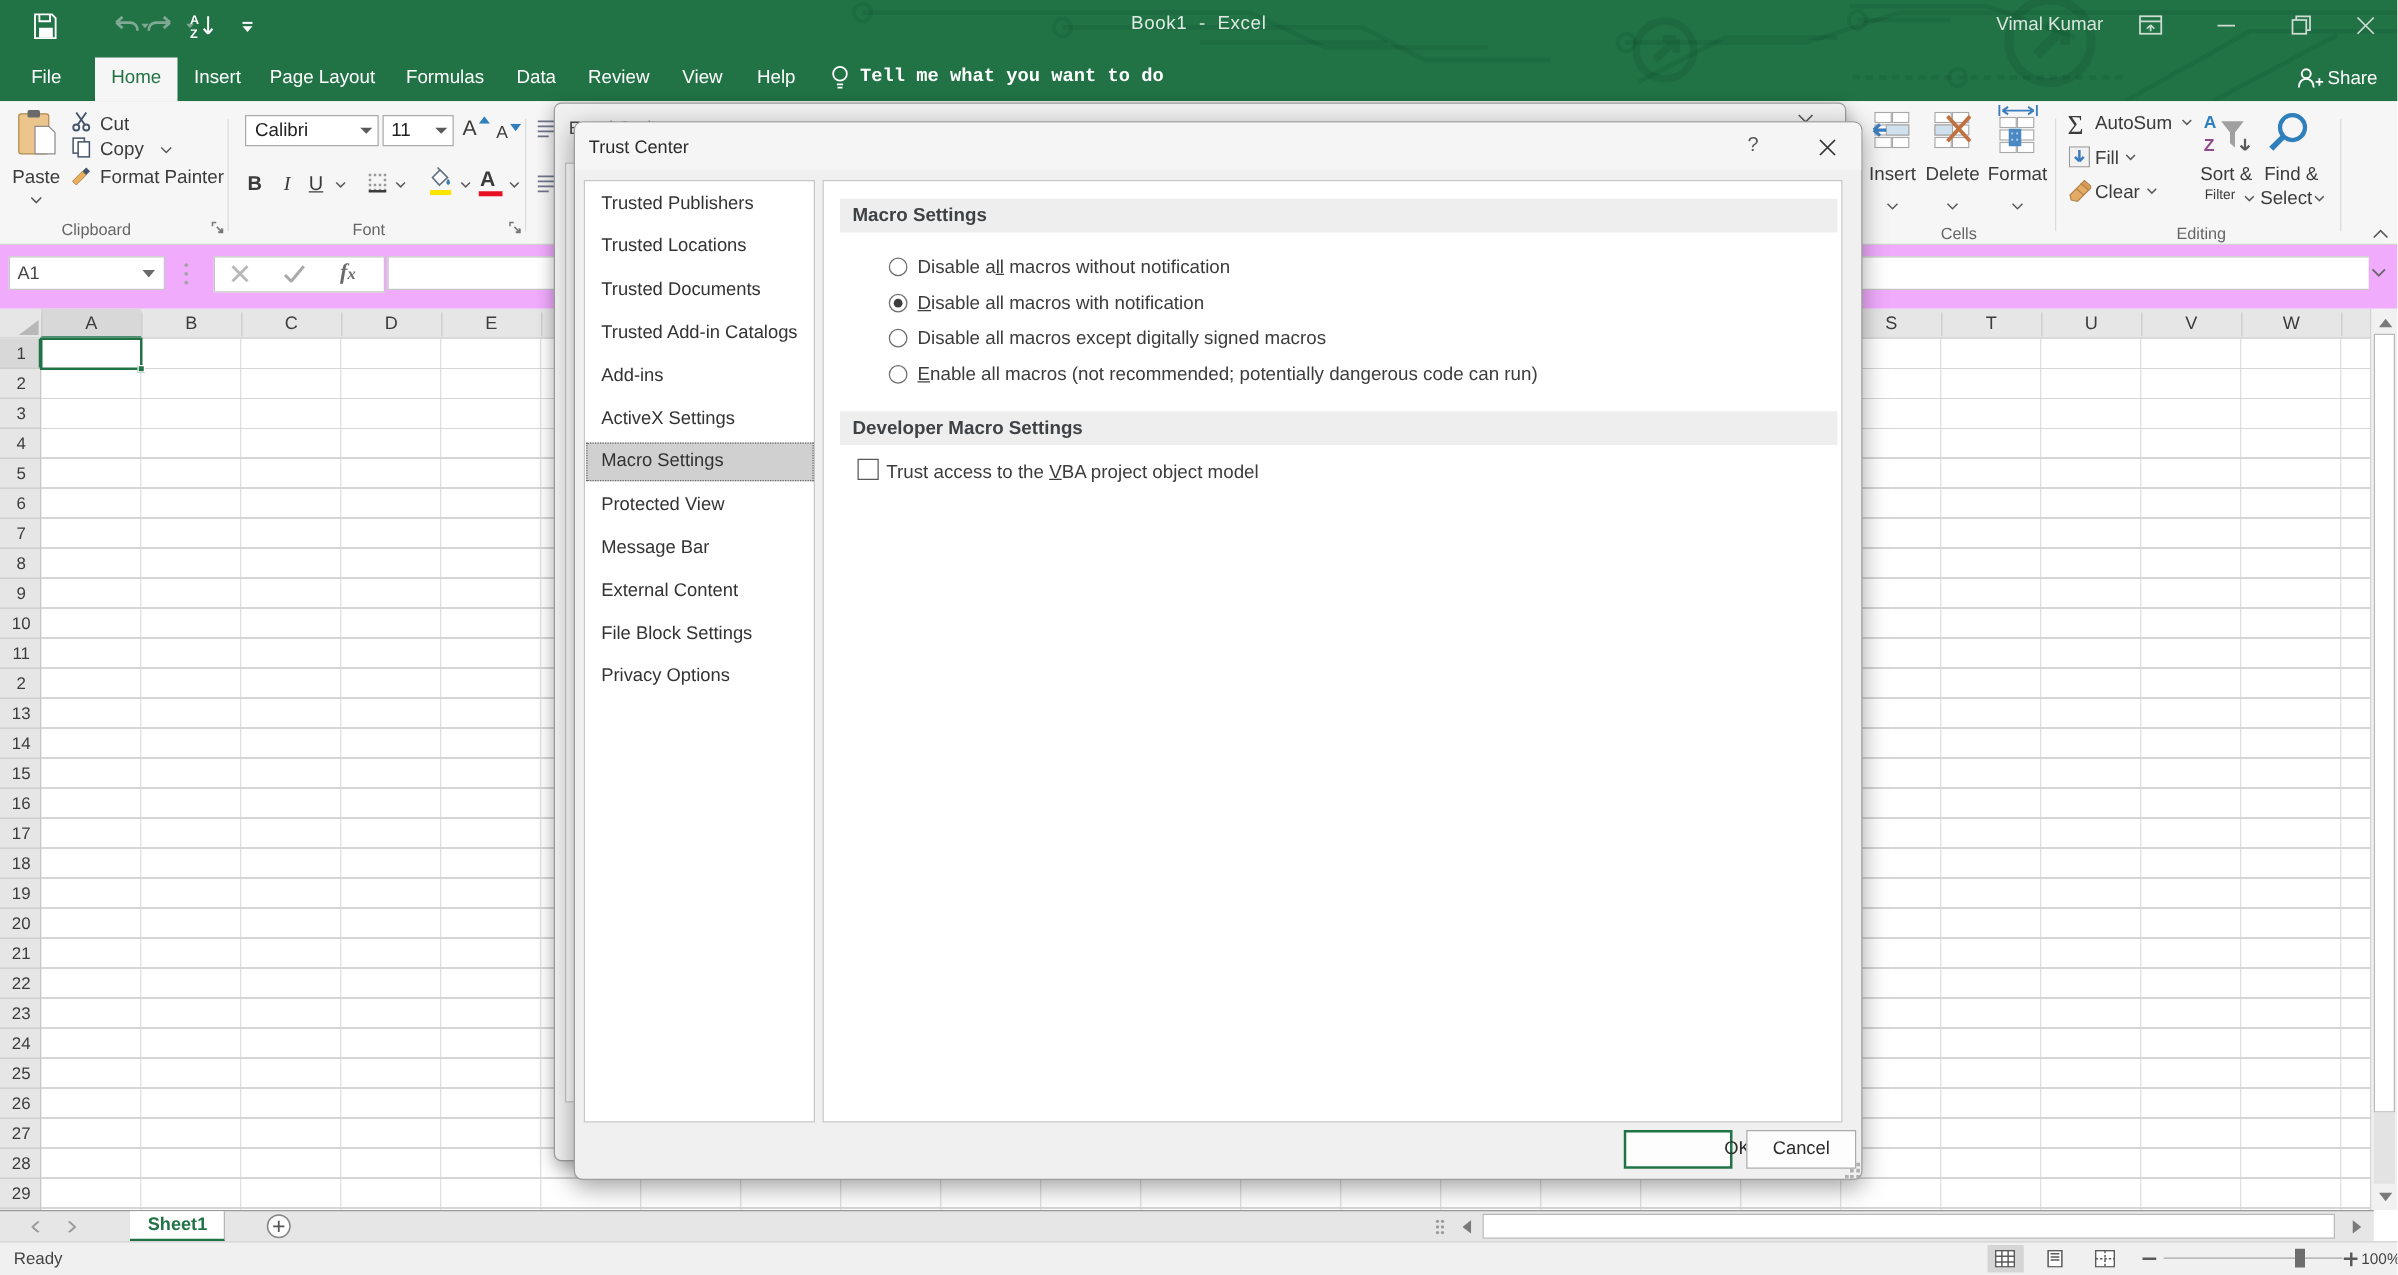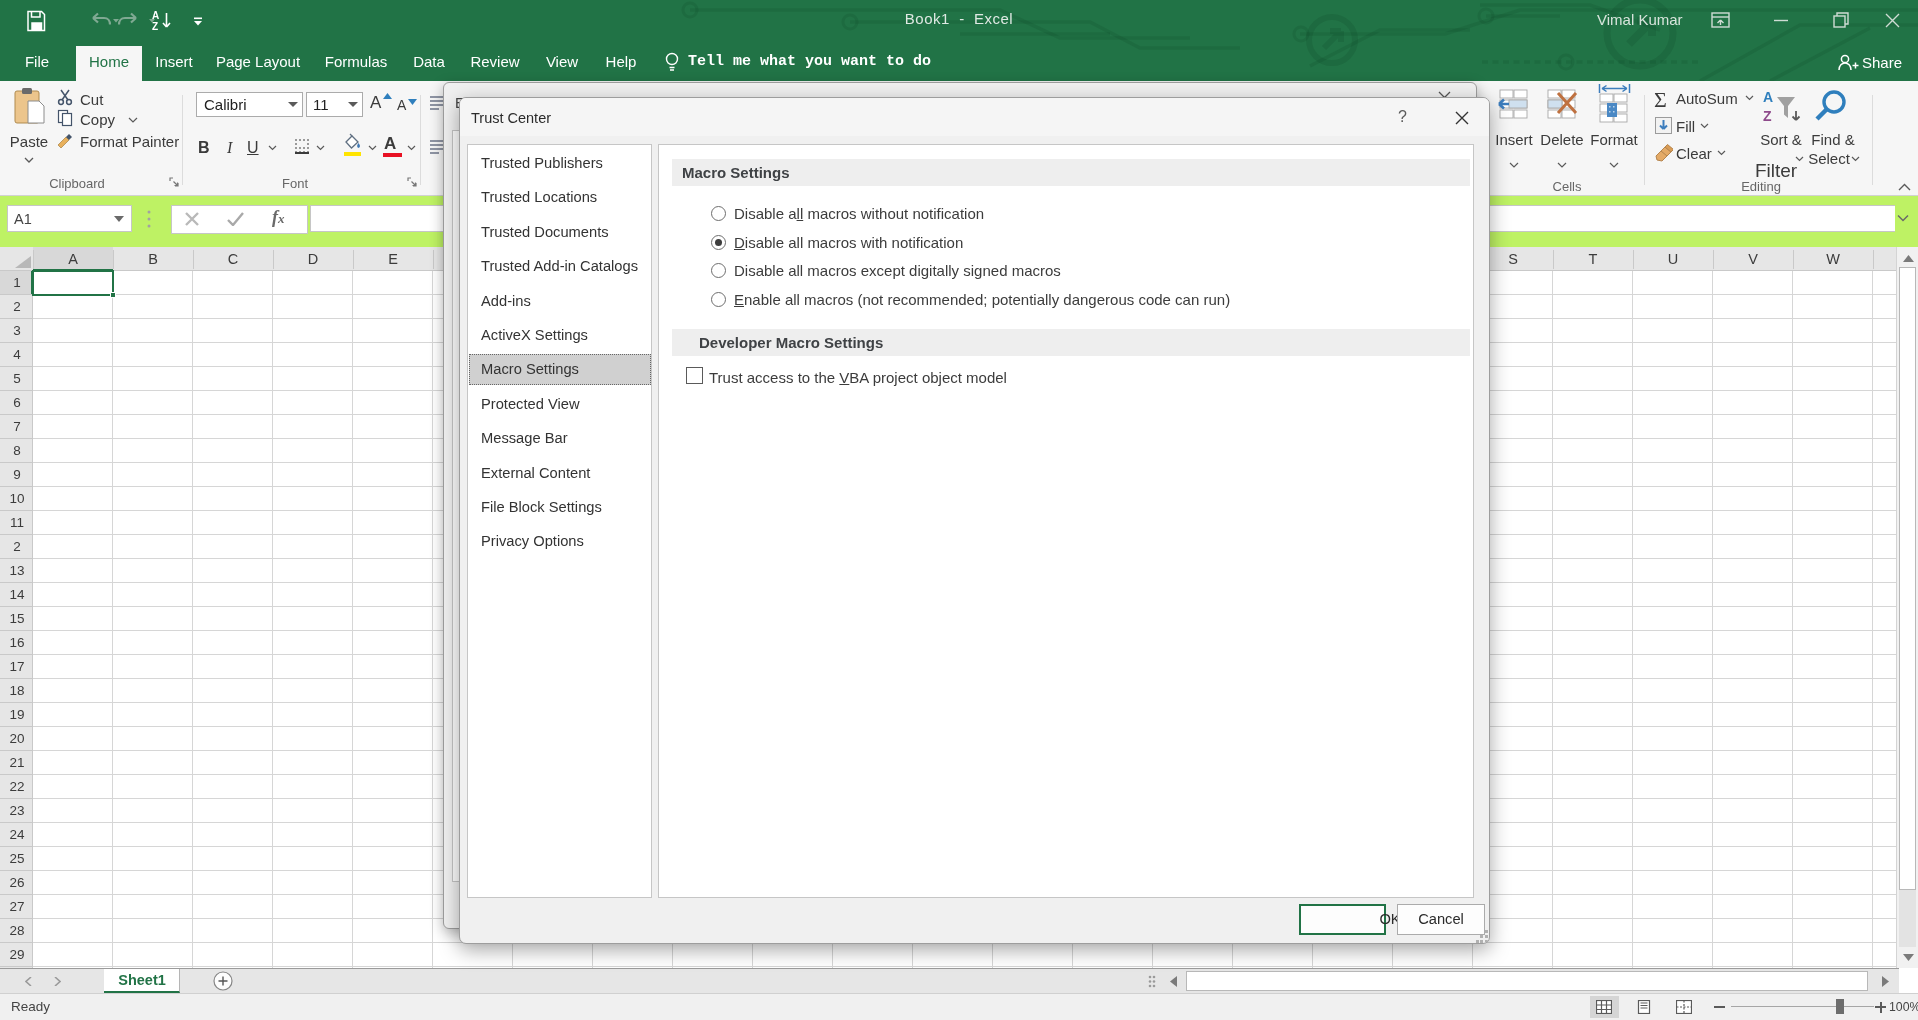--- a/index.html
+++ b/index.html
@@ -298,39 +298,39 @@
 <svg class="ab" style="left:1717px;top:69px" width="9" height="6" viewBox="0 0 9 6">
       <path d="M1 1 l3.5 3.5 3.5-3.5" fill="none" stroke="#5a5a5a" stroke-width="1.2"></path>
     </svg>
 <svg class="ab" style="left:1763px;top:8px" width="38" height="36" viewBox="0 0 38 36">
 <text x="0" y="13" font-size="14" font-weight="bold" fill="#2f7fbd" font-family="Liberation Sans">A</text>
 <text x="0" y="32" font-size="14" font-weight="bold" fill="#8e4a8b" font-family="Liberation Sans">Z</text>
 <path d="M14 8 h18 l-7 9 v12 l-4 -3.5 v-8.5 z" fill="#a0a0a0"></path>
 <path d="M33 22 v9 m0 0 l-3.5 -3.5 m3.5 3.5 l3.5 -3.5" stroke="#5a5a5a" stroke-width="1.8" fill="none"></path>
 </svg>
 <div class="tx" style="left:1781px;top:50px;font-size:15px;color:#3b3b3b;transform:translateX(-50%);">Sort &amp;</div>
-<div class="tx" style="left:1776px;top:79px;font-size:19px;color:#3b3b3b;transform:translateX(-50%);">Filter</div>
+<div class="tx" style="left:1776px;top:69px;font-size:11px;color:#3b3b3b;transform:translateX(-50%);">Filter</div>
 <svg class="ab" style="left:1795px;top:75px" width="9" height="6" viewBox="0 0 9 6">
       <path d="M1 1 l3.5 3.5 3.5-3.5" fill="none" stroke="#5a5a5a" stroke-width="1.2"></path>
     </svg>
 <svg class="ab" style="left:1813px;top:8px" width="36" height="36" viewBox="0 0 36 36">
 <circle cx="21" cy="13" r="10" fill="none" stroke="#2f7fbd" stroke-width="3.4"></circle>
 <path d="M13.5 20.5 L4 30" stroke="#2f7fbd" stroke-width="4.5"></path>
 </svg>
 <div class="tx" style="left:1833px;top:50px;font-size:15px;color:#3b3b3b;transform:translateX(-50%);">Find &amp;</div>
 <div class="tx" style="left:1829px;top:69px;font-size:15px;color:#3b3b3b;transform:translateX(-50%);">Select</div>
 <svg class="ab" style="left:1851px;top:75px" width="9" height="6" viewBox="0 0 9 6">
       <path d="M1 1 l3.5 3.5 3.5-3.5" fill="none" stroke="#5a5a5a" stroke-width="1.2"></path>
     </svg>
 <div class="tx" style="left:1761px;top:98px;font-size:13px;color:#666;transform:translateX(-50%);">Editing</div>
 <svg class="ab" style="left:1898px;top:102px" width="13" height="8" viewBox="0 0 13 8">
       <path d="M1 7 l5.5 -5.5 5.5 5.5" fill="none" stroke="#5a5a5a" stroke-width="1.4"></path>
     </svg>
 </div>
-<div class="ab" style="left:0;top:196px;width:1918px;height:51px;background:#bef264;">
+<div class="ab" style="left:0;top:196px;width:1918px;height:51px;background:#f0abfc;">
 <div class="ab" style="left:7px;top:9px;width:125px;height:27px;background:#fff;border:1px solid #c6c6c6;"></div>
 <div class="tx" style="left:14px;top:15px;font-size:14.5px;color:#444;">A1</div>
 <svg class="ab" style="left:114px;top:20px" width="10" height="6" viewBox="0 0 10 6">
       <path d="M0 0 h10 L5 6 z" fill="#6a6a6a"></path>
     </svg>
 <svg class="ab" style="left:147px;top:14px" width="4" height="18" viewBox="0 0 4 18">
       <g fill="#a2a2a2">
         <circle cx="2" cy="2" r="1.5"></circle>
         <circle cx="2" cy="9" r="1.5"></circle>
         <circle cx="2" cy="16" r="1.5"></circle>
@@ -570,21 +570,21 @@
 <div class="ab" style="left:250.5px;top:108.0px;width:15px;height:15px;border:1px solid #6e6e6e;border-radius:50%;background:#fff;"></div>
 <div class="tx" style="left:274px;top:107.0px;font-size:15px;color:#3c3c3c;">Disable a<u>ll</u> macros without notification</div>
 <div class="ab" style="left:250.5px;top:136.5px;width:15px;height:15px;border:1px solid #6e6e6e;border-radius:50%;background:#fff;"></div>
 <div class="ab" style="left:254.5px;top:140.5px;width:7px;height:7px;border-radius:50%;background:#3d3d3d;"></div>
 <div class="tx" style="left:274px;top:135.5px;font-size:15px;color:#3c3c3c;"><u>D</u>isable all macros with notification</div>
 <div class="ab" style="left:250.5px;top:165.0px;width:15px;height:15px;border:1px solid #6e6e6e;border-radius:50%;background:#fff;"></div>
 <div class="tx" style="left:274px;top:164.0px;font-size:15px;color:#3c3c3c;">Disable all macros except di<u>g</u>itally signed macros</div>
 <div class="ab" style="left:250.5px;top:193.5px;width:15px;height:15px;border:1px solid #6e6e6e;border-radius:50%;background:#fff;"></div>
 <div class="tx" style="left:274px;top:192.5px;font-size:15px;color:#3c3c3c;"><u>E</u>nable all macros (not recommended; potentially dangerous code can run)</div>
 <div class="ab" style="left:212px;top:230.5px;width:798px;height:27.5px;background:#eeeeee;"></div>
-<div class="tx" style="left:222px;top:236px;font-size:15px;font-weight:bold;color:#3f4245;margin-left:17px;">Developer Macro Settings</div>
+<div class="tx" style="left:222px;top:236px;font-size:15px;font-weight:bold;color:#3f4245;">Developer Macro Settings</div>
 <div class="ab" style="left:226px;top:269px;width:17px;height:17px;border:1px solid #5a5a5a;background:#fff;"></div>
 <div class="tx" style="left:249px;top:271px;font-size:15px;color:#3c3c3c;">Trust access to the <u>V</u>BA project object model</div>
 <div class="ab" style="left:838.5px;top:806px;width:87px;height:31px;background:#fdfdfd;border:2px solid #217346;"></div>
 <div class="tx" style="left:882px;top:813px;font-size:14.7px;color:#2b2b2b;transform:translateX(-50%);margin-left:48px;">OK</div>
 <div class="ab" style="left:937px;top:806px;width:88px;height:31px;background:#fdfdfd;border:1px solid #ababab;"></div>
 <div class="tx" style="left:981px;top:813px;font-size:14.7px;color:#2b2b2b;transform:translateX(-50%);">Cancel</div>
 <svg class="ab" style="left:1016px;top:832px" width="13" height="13" viewBox="0 0 13 13">
 <g fill="#b0b0b0">
         <rect x="9" y="0" width="3" height="3"></rect>
         <rect x="9" y="5" width="3" height="3"></rect>

